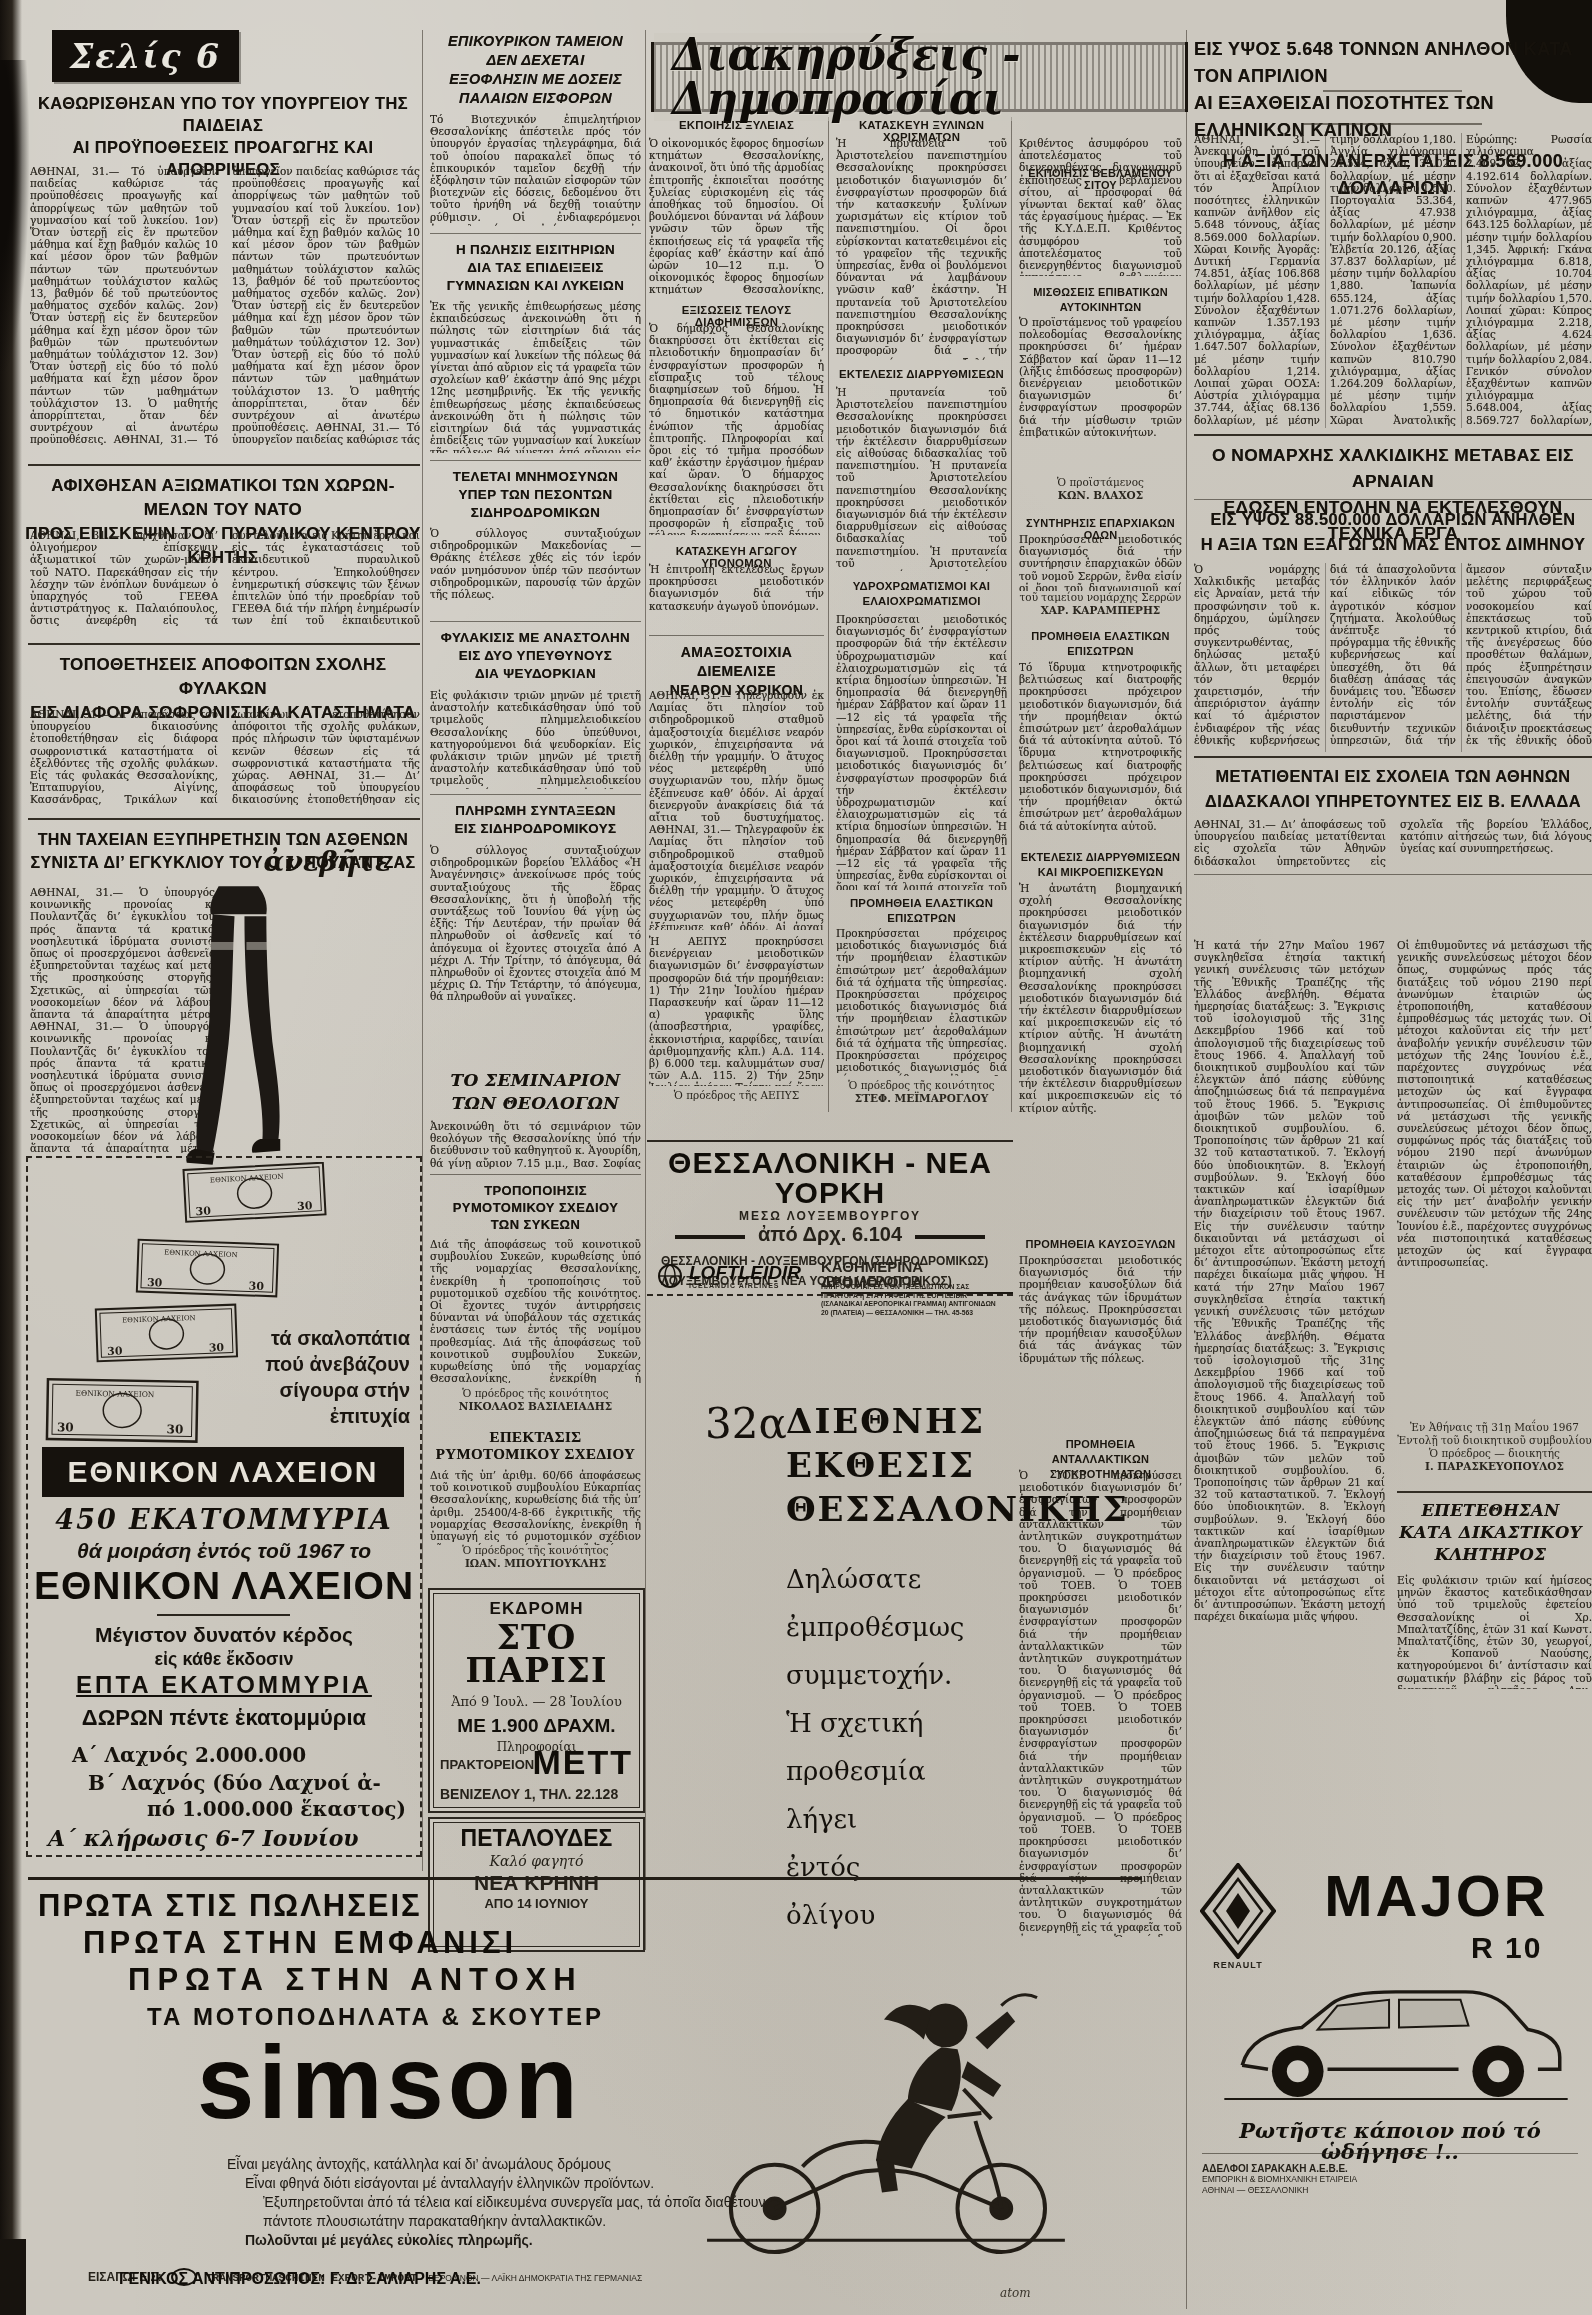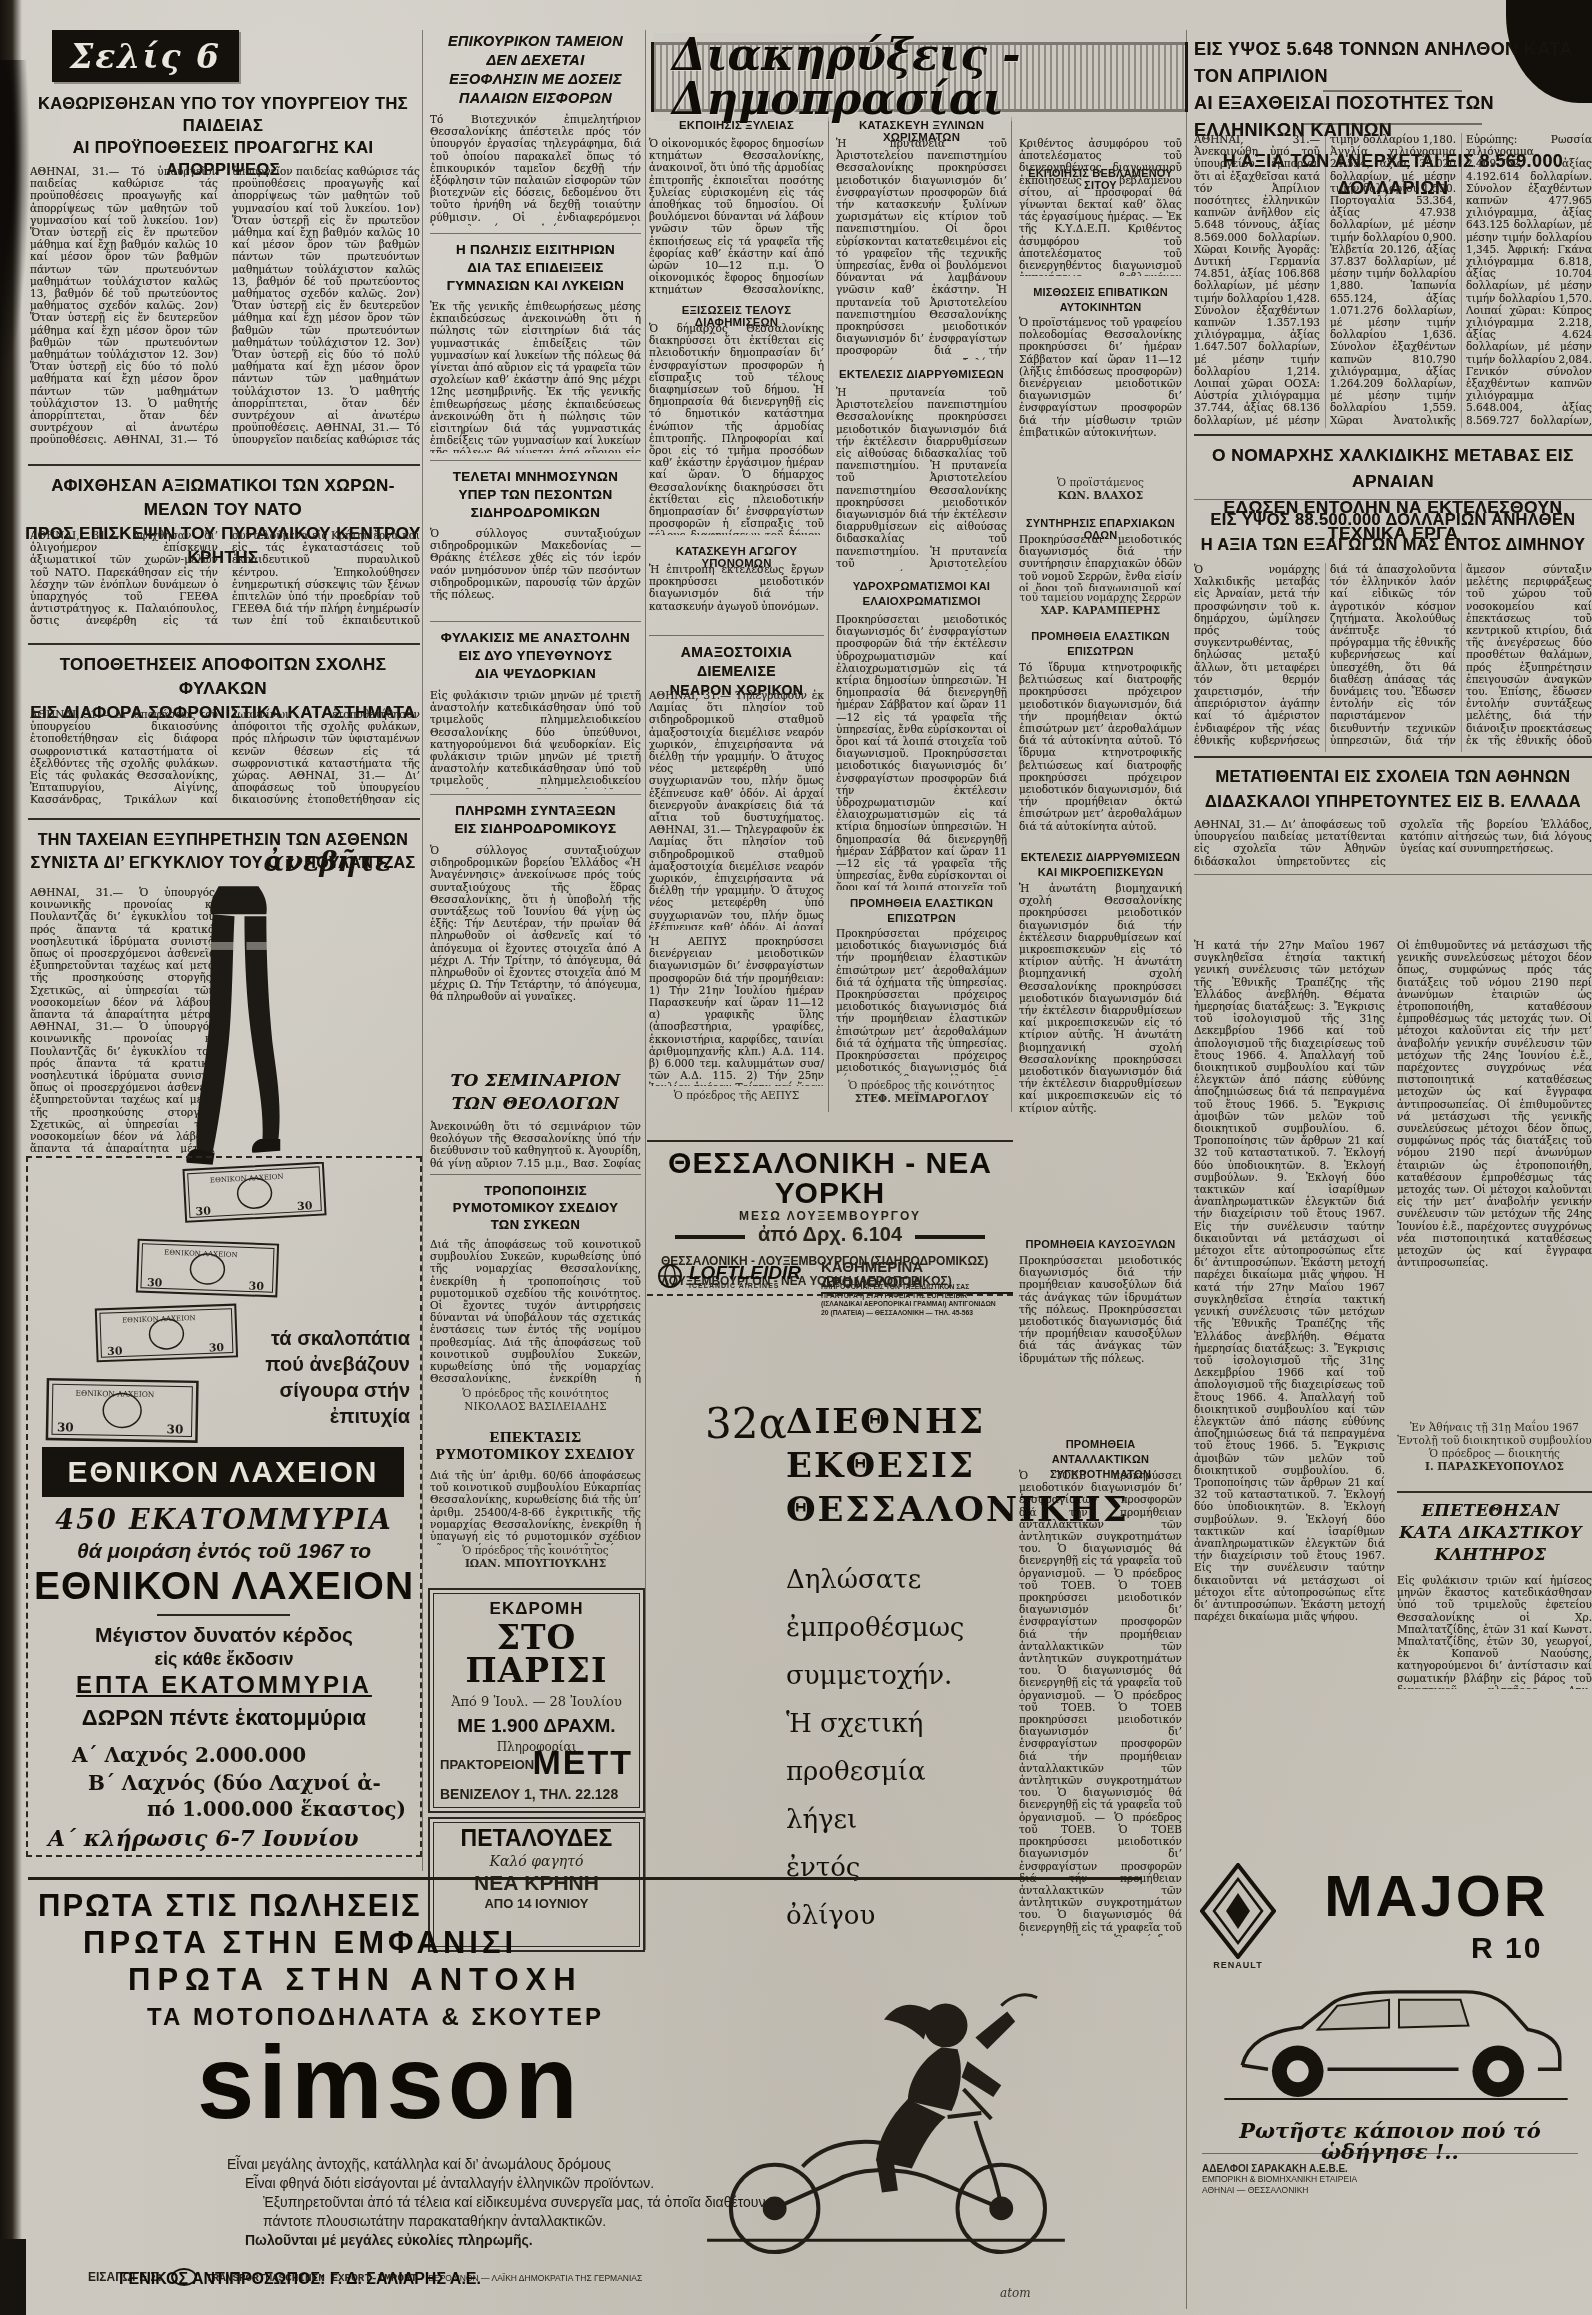--- a/index.html
+++ b/index.html
@@ -193,21 +193,21 @@
 
   <div class="abs hthin" style="left:430px;top:1174px;width:211px;"></div>
   <div class="abs hd" style="left:430px;top:1182px;width:211px;font-size:13px;line-height:17px;">
     <div>ΤΡΟΠΟΠΟΙΗΣΙΣ</div>
     <div>ΡΥΜΟΤΟΜΙΚΟΥ ΣΧΕΔΙΟΥ</div>
     <div>ΤΩΝ ΣΥΚΕΩΝ</div>
   </div>
   <div class="abs bd" style="left:430px;top:1238px;width:211px;height:145px;">Διά τῆς ἀποφάσεως τοῦ κοινοτικοῦ συμβουλίου Συκεῶν, κυρωθείσης ὑπό τῆς νομαρχίας Θεσσαλονίκης, ἐνεκρίθη ἡ τροποποίησις τοῦ ρυμοτομικοῦ σχεδίου τῆς κοινότητος. Οἱ ἔχοντες τυχόν ἀντιρρήσεις δύνανται νά ὑποβάλουν τάς σχετικάς ἐνστάσεις των ἐντός τῆς νομίμου προθεσμίας. Διά τῆς ἀποφάσεως τοῦ κοινοτικοῦ συμβουλίου Συκεῶν, κυρωθείσης ὑπό τῆς νομαρχίας Θεσσαλονίκης, ἐνεκρίθη ἡ τροποποίησις τοῦ ρυμοτομικοῦ σχεδίου τῆς κοινότητος. Οἱ ἔχοντες τυχόν ἀντιρρήσεις δύνανται νά ὑποβάλουν τάς σχετικάς ἐνστάσεις των ἐντός τῆς νομίμου προθεσμίας.</div>
   <div class="abs sig" style="left:430px;top:1387px;width:211px;">
     <div>Ὁ πρόεδρος τῆς κοινότητος</div>
-    <div style="font-weight:400;">ΝΙΚΟΛΑΟΣ ΒΑΣΙΛΕΙΑΔΗΣ</div>
+    <div style="font-weight:700;">ΝΙΚΟΛΑΟΣ ΒΑΣΙΛΕΙΑΔΗΣ</div>
   </div>
   <div class="abs hd" style="left:430px;top:1429px;width:211px;font-size:15px;line-height:17px;font-family:Liberation Serif, serif;">
     <div>ΕΠΕΚΤΑΣΙΣ</div>
     <div>ΡΥΜΟΤΟΜΙΚΟΥ ΣΧΕΔΙΟΥ</div>
   </div>
   <div class="abs bd" style="left:430px;top:1469px;width:211px;height:76px;">Διά τῆς ὑπ’ ἀριθμ. 60/66 ἀποφάσεως τοῦ κοινοτικοῦ συμβουλίου Εὐκαρπίας Θεσσαλονίκης, κυρωθείσης διά τῆς ὑπ’ ἀριθμ. 25400/4-8-66 ἐγκριτικῆς τῆς νομαρχίας Θεσσαλονίκης, ἐνεκρίθη ἡ ὑπαγωγή εἰς τό ρυμοτομικόν σχέδιον τῆς κοινότητος τό κτῆμα τοῦ Ἰωάννου Μπότσκαρη. Οἱ ἔχοντες τυχόν ἀντιρρήσεις δύνανται νά ὑποβάλουν τάς σχετικάς ἐνστάσεις των.</div>
   <div class="abs sig" style="left:430px;top:1544px;width:211px;">
     <div>Ὁ πρόεδρος τῆς κοινότητος</div>
     <div style="font-weight:700;">ΙΩΑΝ. ΜΠΟΥΓΙΟΥΚΛΗΣ</div>
   </div>

